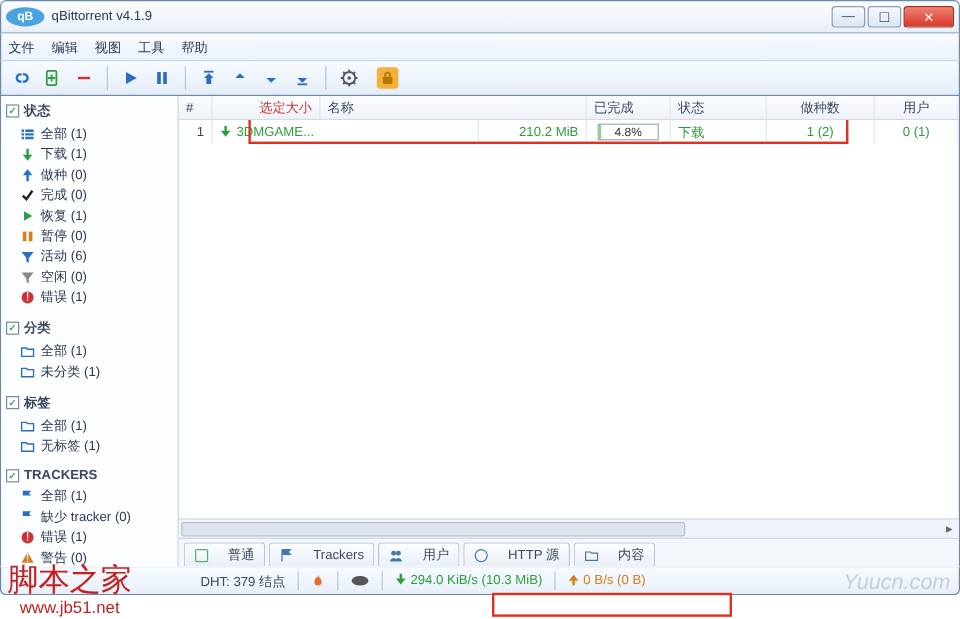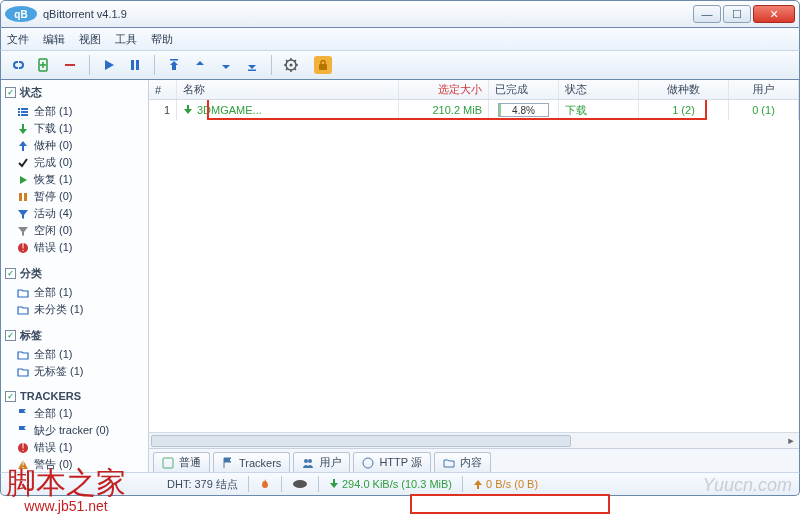--- a/index.html
+++ b/index.html
@@ -47,29 +47,29 @@
 .trow .c5{ color:#2f9e3f;text-align:center; }
 .trow .c6{ color:#2f9e3f; }
 
 .red-box { position:absolute; border:2px solid #e03020; pointer-events:none; }
 
 .hscroll { height:16px; background:#f0f3f7; border-top:1px solid #d2dbe6; display:flex; align-items:center; }
 .hscroll .thumb{ width:420px; height:12px; background:#dce4ee; border:1px solid #b6c2d0; border-radius:2px; margin-left:2px;}
 .hscroll .arr{ width:16px; height:14px; margin-left:auto; display:flex; align-items:center; justify-content:center; color:#667;}
 
 .tabs { height:24px; border-top:1px solid #c7d2de; display:flex; align-items:flex-end; gap:3px; padding:0 4px; background:#f3f7fb; }
-.tab { height:20px; border:1px solid #b8c5d4; border-bottom:none; background:linear-gradient(#fcfdff,#e9eff7); border-radius:3px 3px 0 0; padding:0 8px; display:flex; align-items:center; gap:5px; color:#3a4a5e; }
+.tab { height:20px; border:1px solid #b8c5d4; border-bottom:none; background:linear-gradient(#fcfdff,#e9eff7); border-radius:3px 3px 0 0; padding:0 8px; display:flex; align-items:center; gap:16px; color:#3a4a5e; }
 
 .statusbar { height:24px; border:1px solid #6b8aab; border-top:1px solid #c9d6e6; background:linear-gradient(#f7fbff,#e8eff8); display:flex; align-items:center; padding:0 6px; gap:10px; font-family:Tahoma; color:#3a4a5e; border-radius:0 0 5px 5px;}
 .statusbar .sep{ width:1px; height:16px; background:#bac7d5; }
 .dl-speed{ color:#2f9e3f; }
 .ul-speed{ color:#d08020; }
 
 .watermark-left { position:absolute; left:6px; bottom:2px; color:#c32020; font-family:"KaiTi","STKaiti",serif; text-align:center; pointer-events:none; }
-.watermark-left .big{ font-size:30px; line-height:30px; }
+.watermark-left .big{ font-size:26px; line-height:30px; }
 .watermark-left .url{ font-size:14px; }
 .watermark-right{ position:absolute; right:8px; bottom:20px; color:#c8cdd3; font-size:18px; font-style:italic; pointer-events:none; }
 
 svg{display:block}
 </style>
 </head>
 <body>
 
 <div class="titlebar">
   <span class="app-ico">qB</span>
@@ -213,21 +213,21 @@
               </svg>
             </span>
             <span>暂停 (0)</span>
           </div>
           <div class="side-item">
             <span class="ic">
               <svg width="12" height="12">
                 <path d="M1 2h10L7 7v4l-2-1V7z" fill="#2b6cc4"></path>
               </svg>
             </span>
-            <span>活动 (4)</span>
+            <span>活动 (6)</span>
           </div>
           <div class="side-item">
             <span class="ic">
               <svg width="12" height="12">
                 <path d="M1 2h10L7 7v4l-2-1V7z" fill="#888"></path>
               </svg>
             </span>
             <span>空闲 (0)</span>
           </div>
           <div class="side-item">
@@ -329,22 +329,22 @@
             </span>
             <span>警告 (0)</span>
           </div>
         </div>
     </div>
   </div>
 
   <div class="content">
     <div class="col-headers">
       <div class="col c0">#</div>
+      <div class="col c2">选定大小</div>
       <div class="col c1">名称</div>
-      <div class="col c2">选定大小</div>
       <div class="col c3">已完成</div>
       <div class="col c4">状态</div>
       <div class="col c5">做种数</div>
       <div class="col c6">用户</div>
     </div>
     <div class="row-area">
       <div class="trow">
         <div class="col c0">1</div>
         <div class="col c1 name">
           <svg width="10" height="10">

